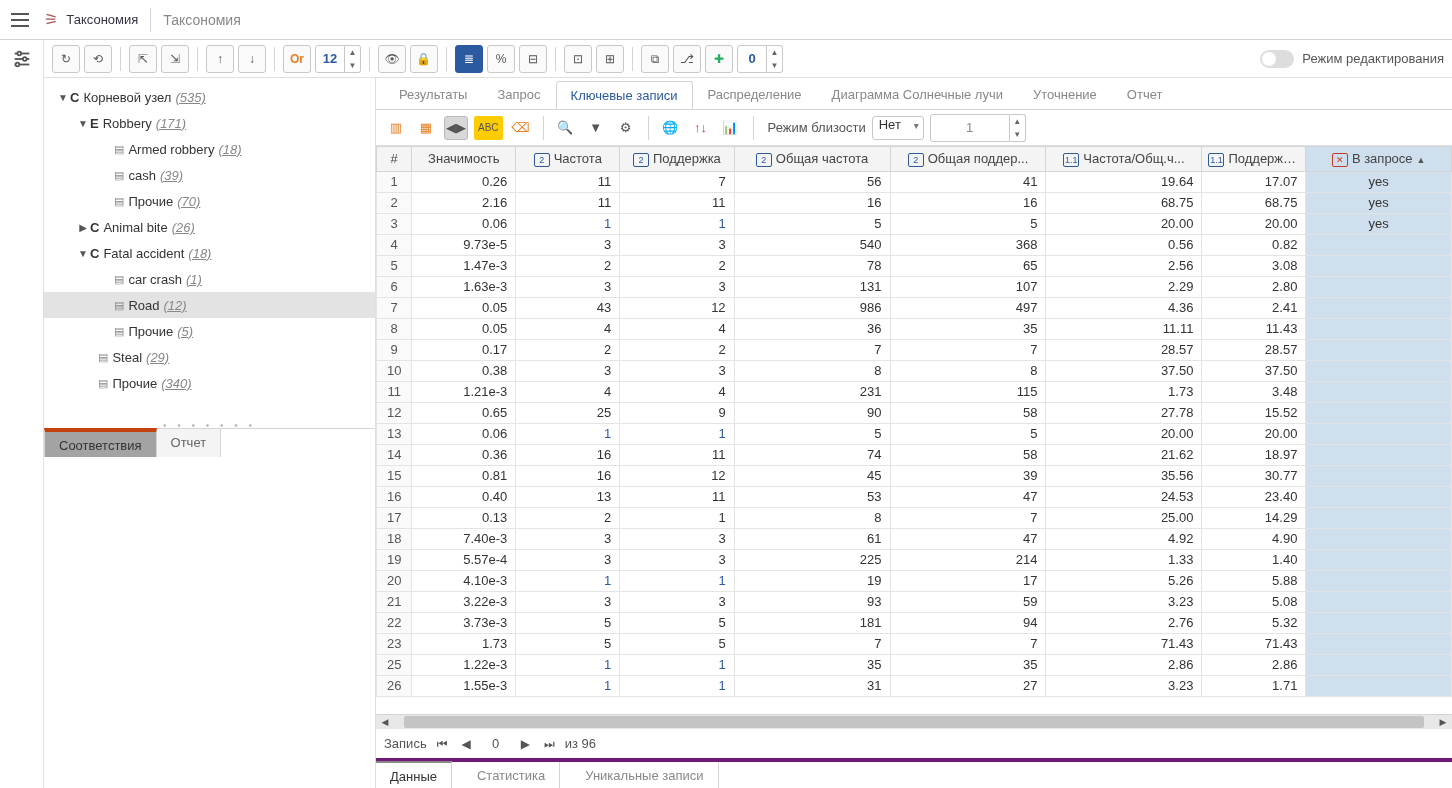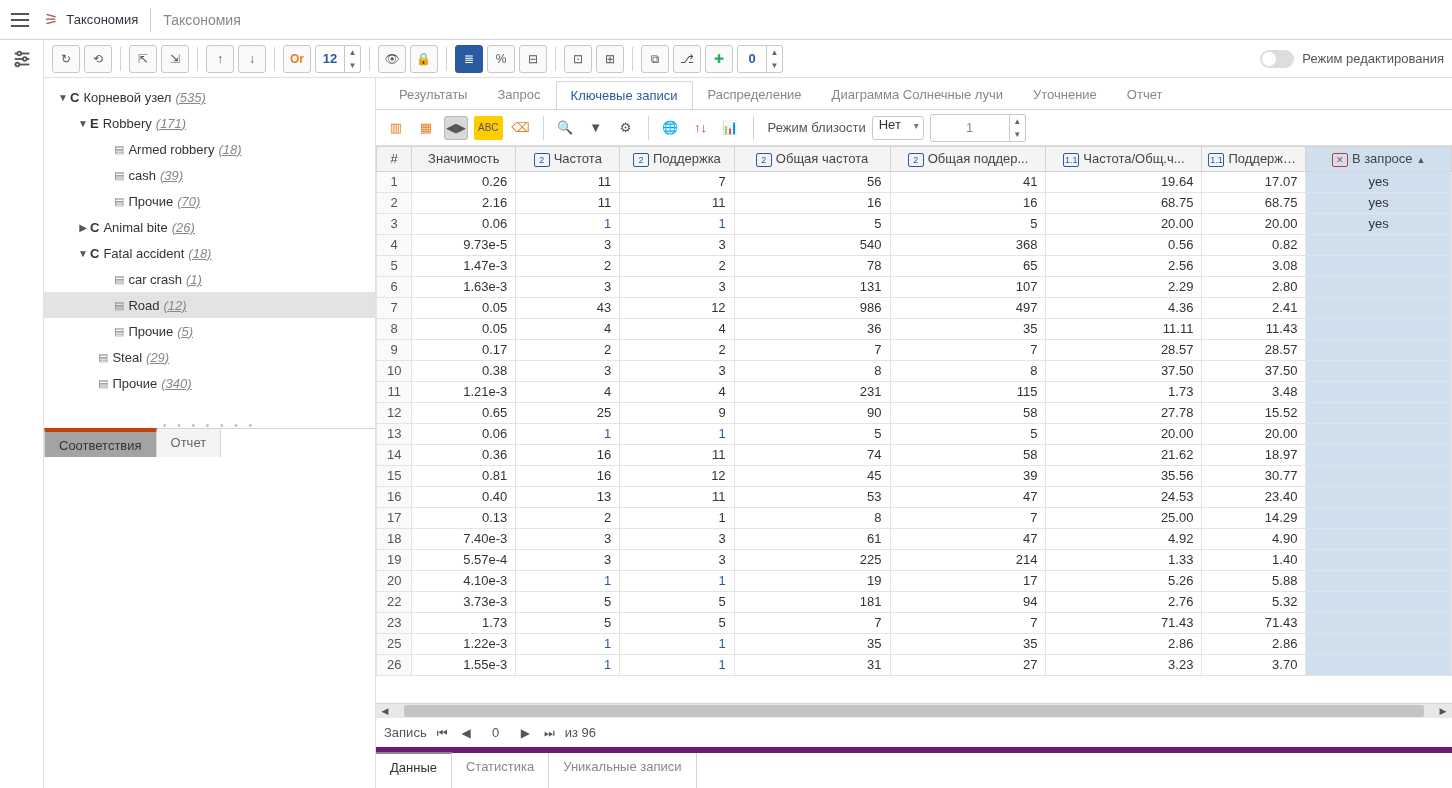--- a/index.html
+++ b/index.html
@@ -63,21 +63,21 @@
 table.grid td { border: 1px solid #e4e4e4; padding: 2px 8px; text-align: right; height: 21px; white-space: nowrap; overflow: hidden; }
 table.grid td.rownum { text-align: center; background: #fafafa; color: #555; }
 table.grid td.blue-link { color: #2c5aa0; }
 table.grid td.inquery { background: #cfdfed; text-align: center; }
 table.grid td.inquery-empty { background: #cfdfed; }
 .hscroll { height: 14px; background: #e8e8e8; border-top: 1px solid #d4d4d4; position: relative; }
 .hscroll-thumb { position: absolute; left: 28px; right: 28px; top: 1px; height: 12px; background: #c4c4c4; border-radius: 2px; }
 .hscroll-btn { position: absolute; top: 0; width: 18px; height: 14px; text-align: center; font-size: 9px; color: #555; cursor: pointer; line-height: 14px; }
 .pager { height: 30px; display: flex; align-items: center; padding: 13px 8px; gap: 6px; color: #555; border-top: 1px solid #e8e8e8;}
 .pager .pbtn { cursor: pointer; font-size: 12px; color: #555; padding: 0 4px; }
-.footer-tabs { display: flex; height: 41px; border-top: 6px solid #701a75; }
+.footer-tabs { display: flex; height: 30px; border-top: 4px solid #701a75; gap: 11px; }
 .footer-tab { padding: 6px 14px; border-right: 1px solid #d4d4d4; cursor: pointer; color: #888; }
 .footer-tab.active { background: #fff; color: #333; font-weight: 500; border-top: 2px solid #888; margin-top: -1px; }
 </style>
 </head>
 <body>
 
 <div class="topbar">
   <div class="hamburger">
       <span></span>
       <span></span>
@@ -511,20 +511,31 @@
                   <td>4.10e-3</td>
                   <td class="blue-link">1</td>
                   <td class="blue-link">1</td>
                   <td>19</td>
                   <td>17</td>
                   <td>5.26</td>
                   <td>5.88</td>
                   <td class="inquery-empty"></td>
                 </tr>
                 <tr>
+                  <td class="rownum">21</td>
+                  <td>3.22e-3</td>
+                  <td class="">3</td>
+                  <td class="">3</td>
+                  <td>93</td>
+                  <td>59</td>
+                  <td>3.23</td>
+                  <td>5.08</td>
+                  <td class="inquery-empty"></td>
+                </tr>
+                <tr>
                   <td class="rownum">22</td>
                   <td>3.73e-3</td>
                   <td class="">5</td>
                   <td class="">5</td>
                   <td>181</td>
                   <td>94</td>
                   <td>2.76</td>
                   <td>5.32</td>
                   <td class="inquery-empty"></td>
                 </tr>
@@ -551,21 +562,21 @@
                   <td class="inquery-empty"></td>
                 </tr>
                 <tr>
                   <td class="rownum">26</td>
                   <td>1.55e-3</td>
                   <td class="blue-link">1</td>
                   <td class="blue-link">1</td>
                   <td>31</td>
                   <td>27</td>
                   <td>3.23</td>
-                  <td>3.70</td>
+                  <td>1.71</td>
                   <td class="inquery-empty"></td>
                 </tr>
               </tbody>
           </table>
         </div>
         <div class="hscroll">
           <span class="hscroll-btn" style="left:0">◀</span>
           <div class="hscroll-thumb"></div>
           <span class="hscroll-btn" style="right:0">▶</span>
         </div>

